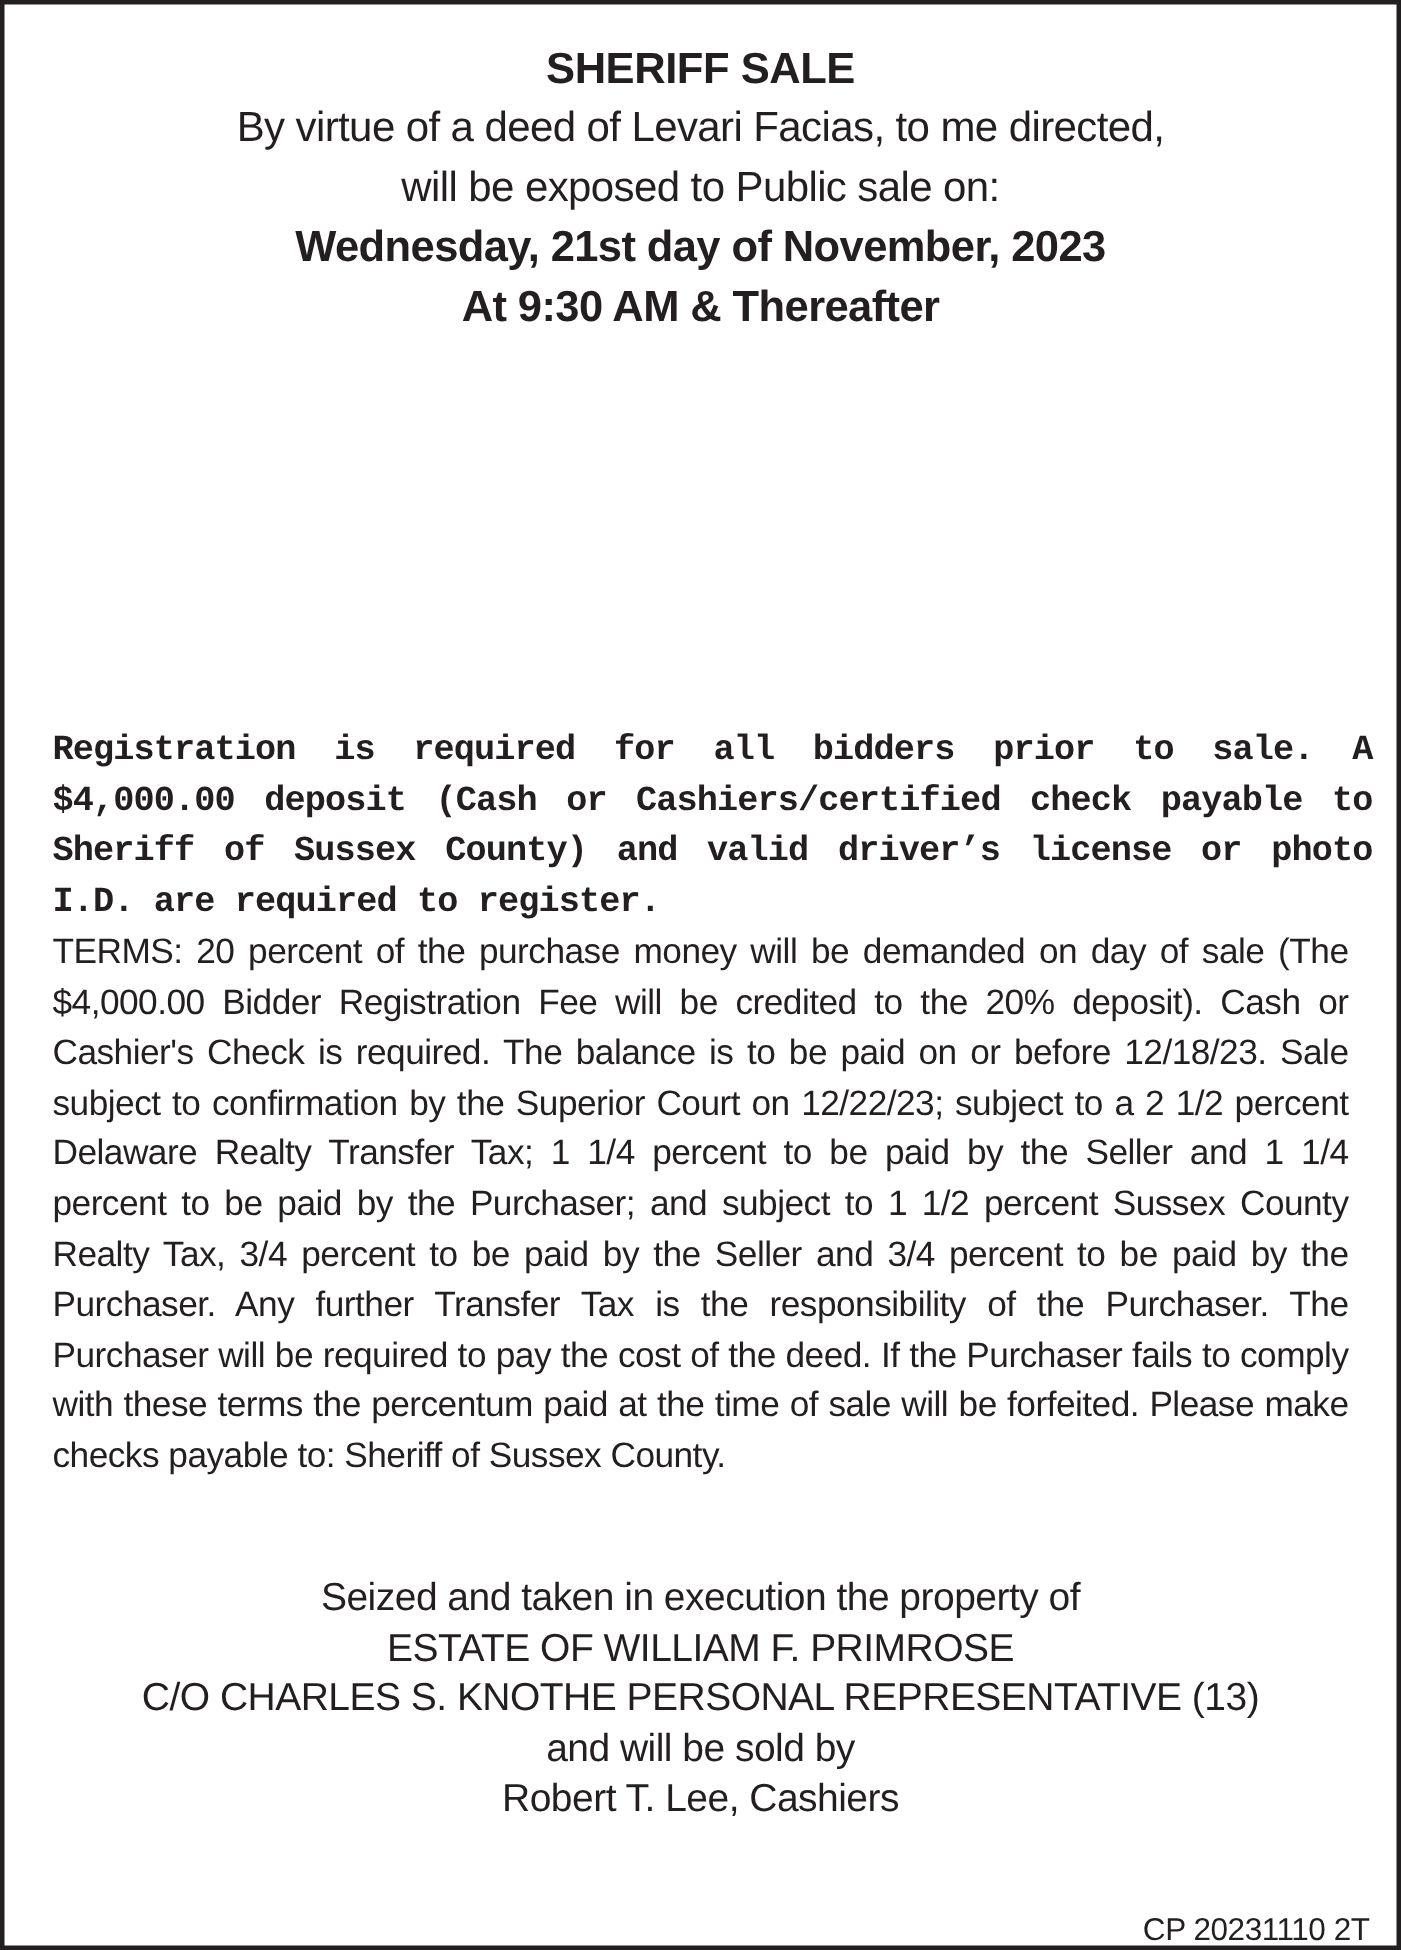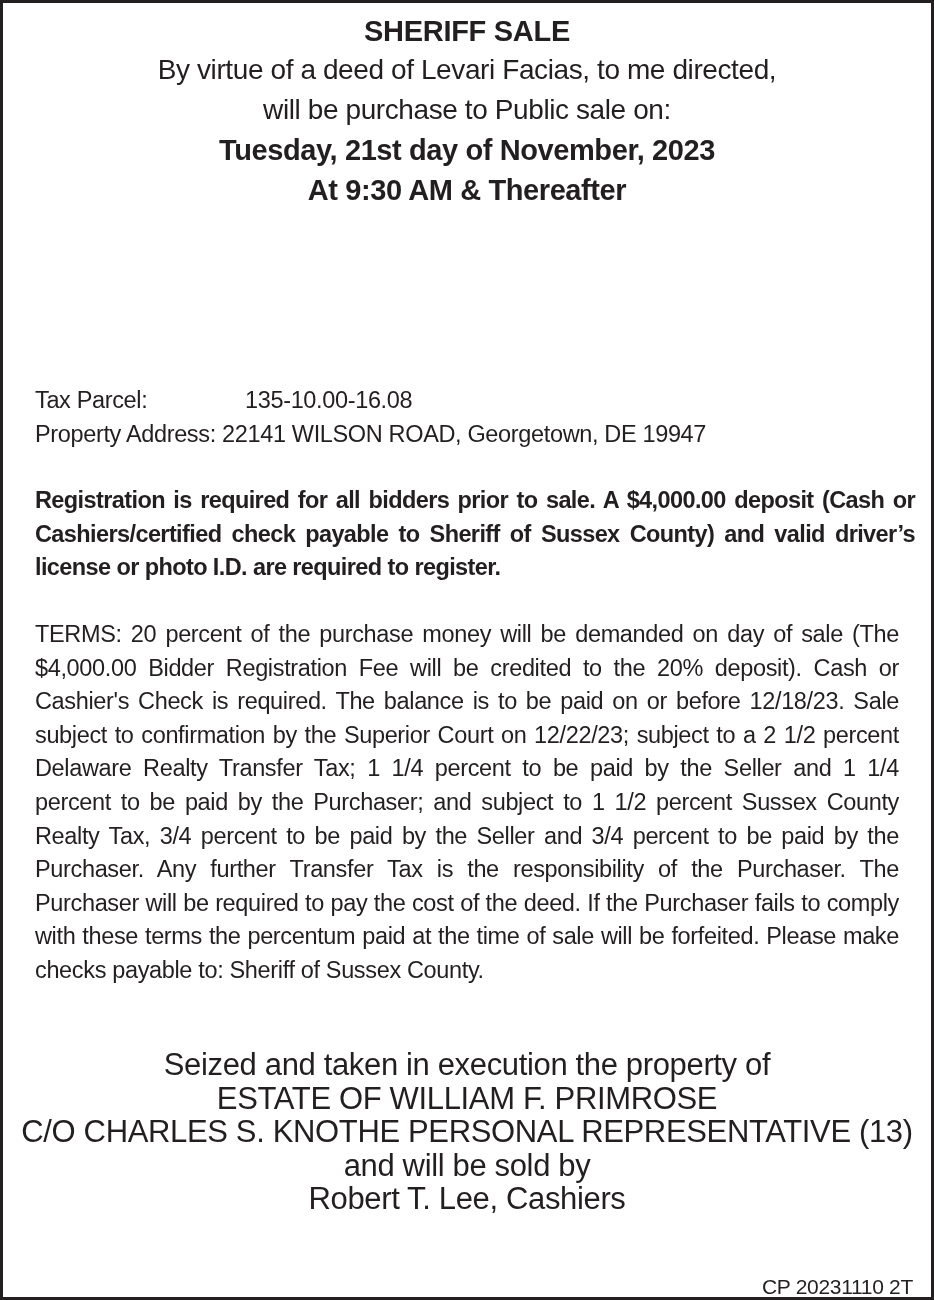--- a/index.html
+++ b/index.html
@@ -8,65 +8,61 @@
       box-sizing: border-box;
       width: 934px; height: 1300px;
       border: 3px solid #231f20;
       background: #ffffff;
       color: #231f20;
       font-family: "Liberation Sans", "DejaVu Sans", sans-serif;
       position: relative;
     }
     .header {
       text-align: center;
-      padding-top: 9px;
+      padding-top: 24px;
     }
     .header .title { font-size: 29px; font-weight: bold; line-height: 38px; letter-spacing: -0.3px; }
     .header .sub { font-size: 28px; line-height: 40px; letter-spacing: -0.4px; }
     .header .date { font-size: 29px; font-weight: bold; line-height: 40px; letter-spacing: -0.4px; }
     .body-text {
       padding: 0 16px 0 16px;
       font-size: 23.5px;
       line-height: 33.6px;
       letter-spacing: -0.35px;
     }
     .justify { text-align: justify; text-align-last: left; }
     .location { position: absolute; left: 16px; right: 16px; top: 253px; }
     .parcel { position: absolute; left: 16px; right: 16px; top: 381px; }
     .parcel .row { white-space: pre; }
     .parcel .lbl { display: inline-block; width: 210px; }
-    .registration { position: absolute; left: 16px; right: 0; top: 481px; font-weight: bold; letter-spacing: -0.6px; }
+    .registration { position: absolute; left: 16px; right: 0; top: 481px; font-weight: bold; letter-spacing: -0.6px; font-family: Liberation Mono, monospace; }
     .terms { position: absolute; left: 16px; right: 16px; top: 615px; }
     .seized {
       position: absolute; left: 0; right: 0; top: 1045px;
-      text-align: center; font-size: 31px; line-height: 33.6px; letter-spacing: -0.35px;
+      text-align: center; font-size: 26px; line-height: 33.6px; letter-spacing: -0.35px;
     }
     .footer-code {
       position: absolute; right: 18px; top: 1272px;
       font-size: 21px; letter-spacing: -0.3px;
     }
   </style>
 </head>
 <body>
 
 <div class="notice">
 
   <div class="header">
     <div class="title">SHERIFF SALE</div>
     <div class="sub">By virtue of a deed of Levari Facias, to me directed,</div>
-    <div class="sub">will be purchase to Public sale on:</div>
-    <div class="date">Tuesday, 21st day of November, 2023</div>
+    <div class="sub">will be exposed to Public sale on:</div>
+    <div class="date">Wednesday, 21st day of November, 2023</div>
     <div class="date">At 9:30 AM &amp; Thereafter</div>
   </div>
 
 
-  <div class="body-text parcel">
-    <div class="row"><span class="lbl">Tax Parcel:</span><span>135-10.00-16.08</span></div>
-    <div class="row"><span>Property Address:</span> <span>22141 WILSON ROAD, Georgetown, DE 19947</span></div>
-  </div>
 
   <div class="body-text justify registration">Registration is required for all bidders prior to sale. A $4,000.00 deposit (Cash or Cashiers/certified check payable to Sheriff of Sussex County) and valid driver’s license or photo I.D. are required to register.</div>
 
   <div class="body-text justify terms">TERMS:  20 percent of the purchase money will be demanded on day of sale (The $4,000.00 Bidder Registration Fee will be credited to the 20% deposit). Cash or Cashier's Check is required.  The balance is to be paid on or before 12/18/23. Sale subject to confirmation by the Superior Court on 12/22/23; subject to a 2 1/2 percent Delaware Realty Transfer Tax; 1 1/4 percent to be paid by the Seller and 1 1/4 percent to be paid by the Purchaser; and subject to 1 1/2 percent Sussex County Realty Tax, 3/4 percent to be paid by the Seller and 3/4 percent to be paid by the Purchaser.  Any further Transfer Tax is the responsibility of the Purchaser. The Purchaser will be required to pay the cost of the deed.  If the Purchaser fails to comply with these terms the percentum paid at the time of sale will be forfeited.  Please make checks payable to: Sheriff of Sussex County.</div>
 
   <div class="seized">
     <div>Seized and taken in execution the property of</div>
     <div>ESTATE OF WILLIAM F. PRIMROSE</div>
     <div>C/O CHARLES S. KNOTHE PERSONAL REPRESENTATIVE (13)</div>
     <div>and will be sold by</div>

